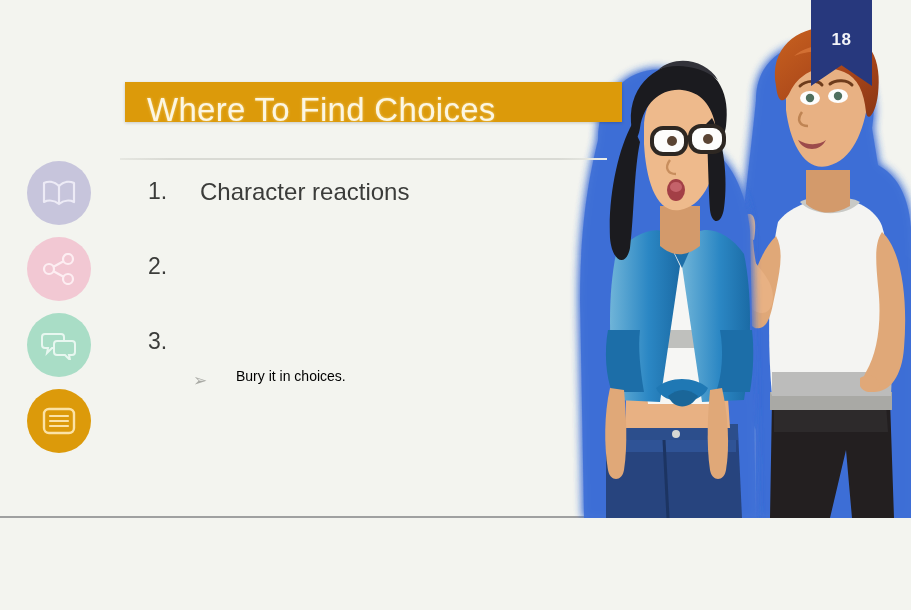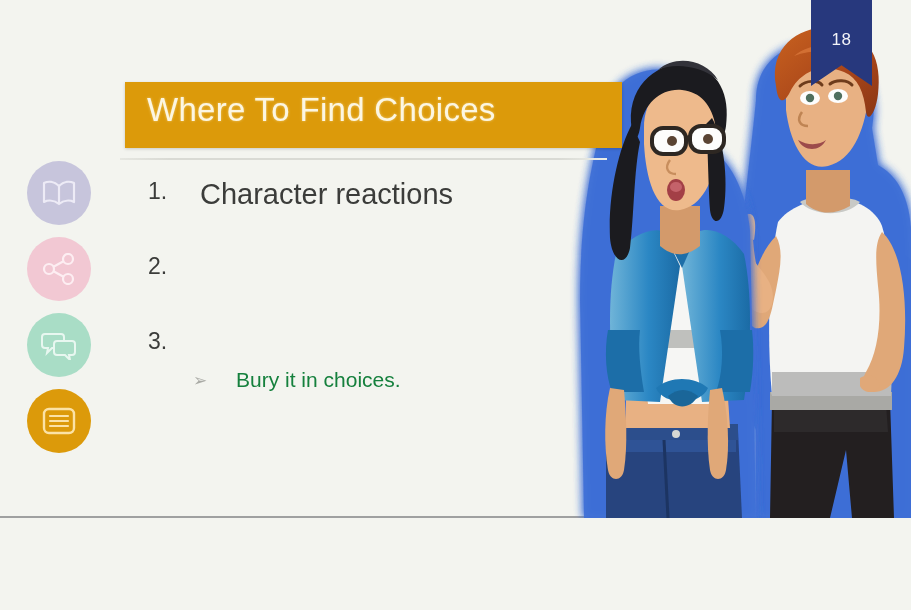--- a/index.html
+++ b/index.html
@@ -55,29 +55,30 @@
   .ribbon-num {
     position: absolute;
     top: 30px;
     left: 0;
     width: 100%;
     text-align: center;
     color: #f2f3f8;
     font-size: 17px;
     font-family: "Liberation Sans", sans-serif;
     letter-spacing: 0.5px;
+    font-weight: bold;
   }
 
   
   .title-bar {
     position: absolute;
     left: 125px;
     top: 82px;
     width: 497px;
-    height: 66px;
+    height: 40px;
     background: #dc9a0a;
     box-shadow: 0 1px 3px rgba(0,0,0,0.18);
     z-index: 4;
   }
   .title-text {
     position: absolute;
     left: 22px;
     top: 9px;
     font-size: 33px;
     color: #fcf6e2;
@@ -131,21 +132,21 @@
     position: absolute;
     left: 0;
     top: 0;
     font-size: 23px;
     color: #3b3c3a;
   }
   .bullet-text {
     position: absolute;
     left: 52px;
     top: 0;
-    font-size: 29px;
+    font-size: 24px;
     color: #3b3c3a;
     white-space: nowrap;
   }
   .sub-bullet {
     position: absolute;
     left: 148px;
     top: 370px;
     width: 400px;
     z-index: 4;
   }
@@ -153,22 +154,22 @@
     position: absolute;
     left: 45px;
     top: 0;
     font-size: 17px;
     color: #a9aaa5;
   }
   .sub-text {
     position: absolute;
     left: 88px;
     top: -2px;
-    font-size: 21px;
-    color: #15803d;
+    font-size: 14px;
+    color: #000000;
     white-space: nowrap;
   }
 
   
   .art-layer {
     position: absolute;
     left: 560px;
     top: 0;
     width: 351px;
     height: 518px;

